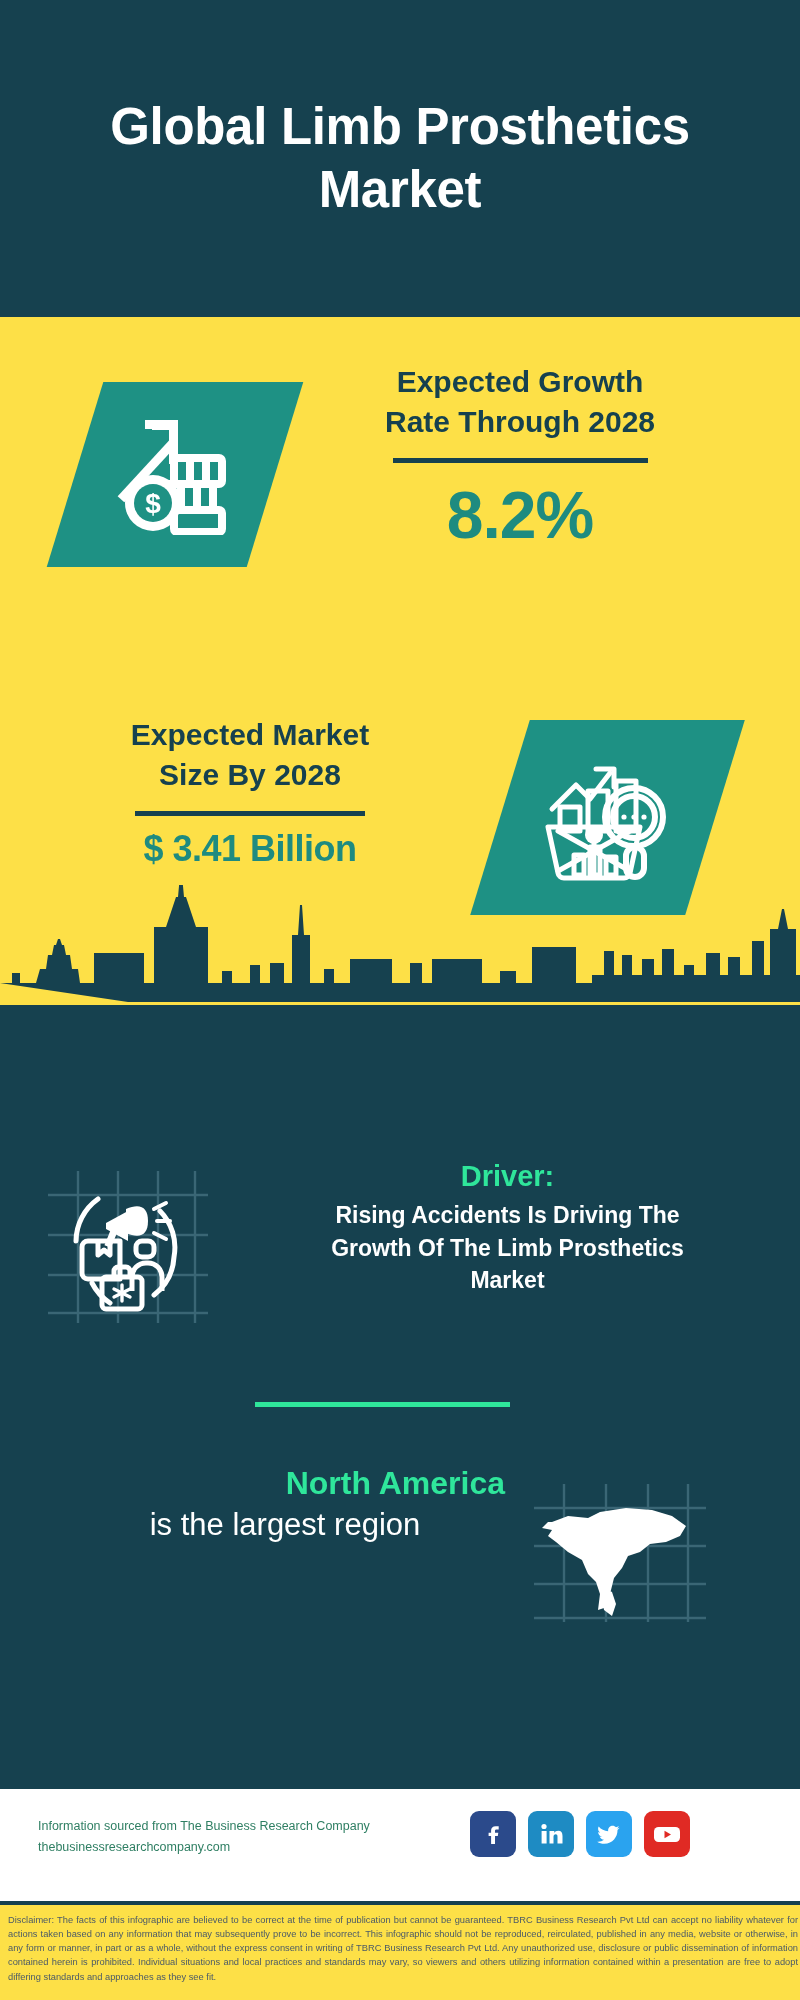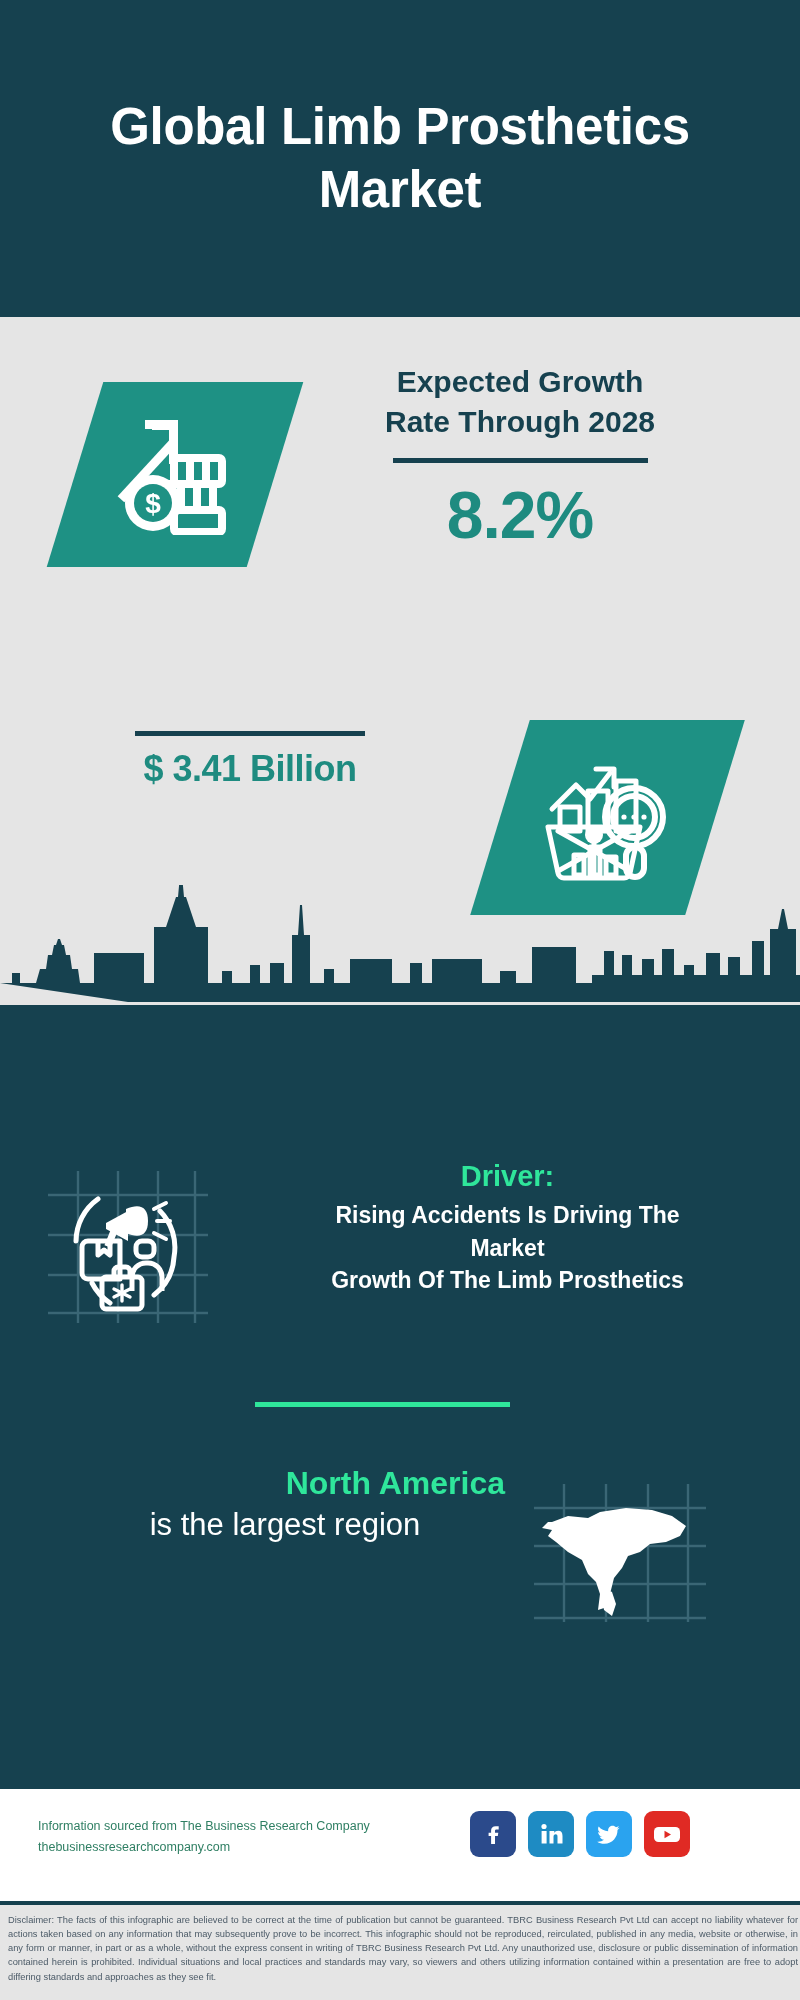--- a/index.html
+++ b/index.html
@@ -2,21 +2,21 @@
 <html><head>
 <meta charset="utf-8">
 <style>
   * { margin:0; padding:0; box-sizing:border-box; }
   html,body { background:#ffffff; }
   body {
     width:800px; height:2000px;
     font-family:"Liberation Sans", sans-serif;
     position:relative; overflow:hidden;
   }
-  .page { width:800px; height:2000px; position:relative; background:#e5e5e5; }
+  .page { width:800px; height:2000px; position:relative; background:#fde047; }
 
   
   .header {
     position:absolute; left:0; top:0; width:800px; height:317px;
     background:#16414f;
     display:flex; align-items:center; justify-content:center;
   }
   .header-title {
     color:#ffffff; font-size:51px; font-weight:bold;
     text-align:center; line-height:1.22; letter-spacing:-0.3px;
@@ -142,20 +142,24 @@
         <div>Expected Growth</div>
         <div>Rate Through 2028</div>
       </div>
       <div class="rule-dark"></div>
       <div class="big-teal">8.2%</div>
     </div>
   </div>
 
   <div class="sec2">
     <div class="sec2-text">
+      <div class="h-title">
+        <div>Expected Market</div>
+        <div>Size By 2028</div>
+      </div>
       <div class="rule-dark2"></div>
       <div class="big-teal2">$ 3.41 Billion</div>
     </div>
     <div class="para-right">
       <div class="para-right-inner">
         <span>
           <svg width="140" height="130" viewBox="0 0 140 130">
             <g fill="none" stroke="#ffffff" stroke-width="5" stroke-linecap="round" stroke-linejoin="round">
               <polyline points="14,58 38,34 52,48 72,22"></polyline>
               <polyline points="58,18 76,18 76,36"></polyline>
@@ -235,22 +239,22 @@
             <line x1="82" y1="120" x2="82" y2="136"></line>
             <line x1="74" y1="124" x2="90" y2="132"></line>
             <line x1="90" y1="124" x2="74" y2="132"></line>
           </g>
         </svg>
       </div>
       <div class="driver-text">
         <div class="driver-label">Driver:</div>
         <div class="driver-body">
           <div>Rising Accidents Is Driving The</div>
+          <div>Growth Of The Limb Prosthetics</div>
           <div>Market</div>
-          <div>Growth Of The Limb Prosthetics</div>
         </div>
       </div>
     </div>
 
     <div class="green-rule"></div>
 
     <div class="region-row">
       <div class="region-text">
         <div class="region-name">North America</div>
         <div class="region-sub">

